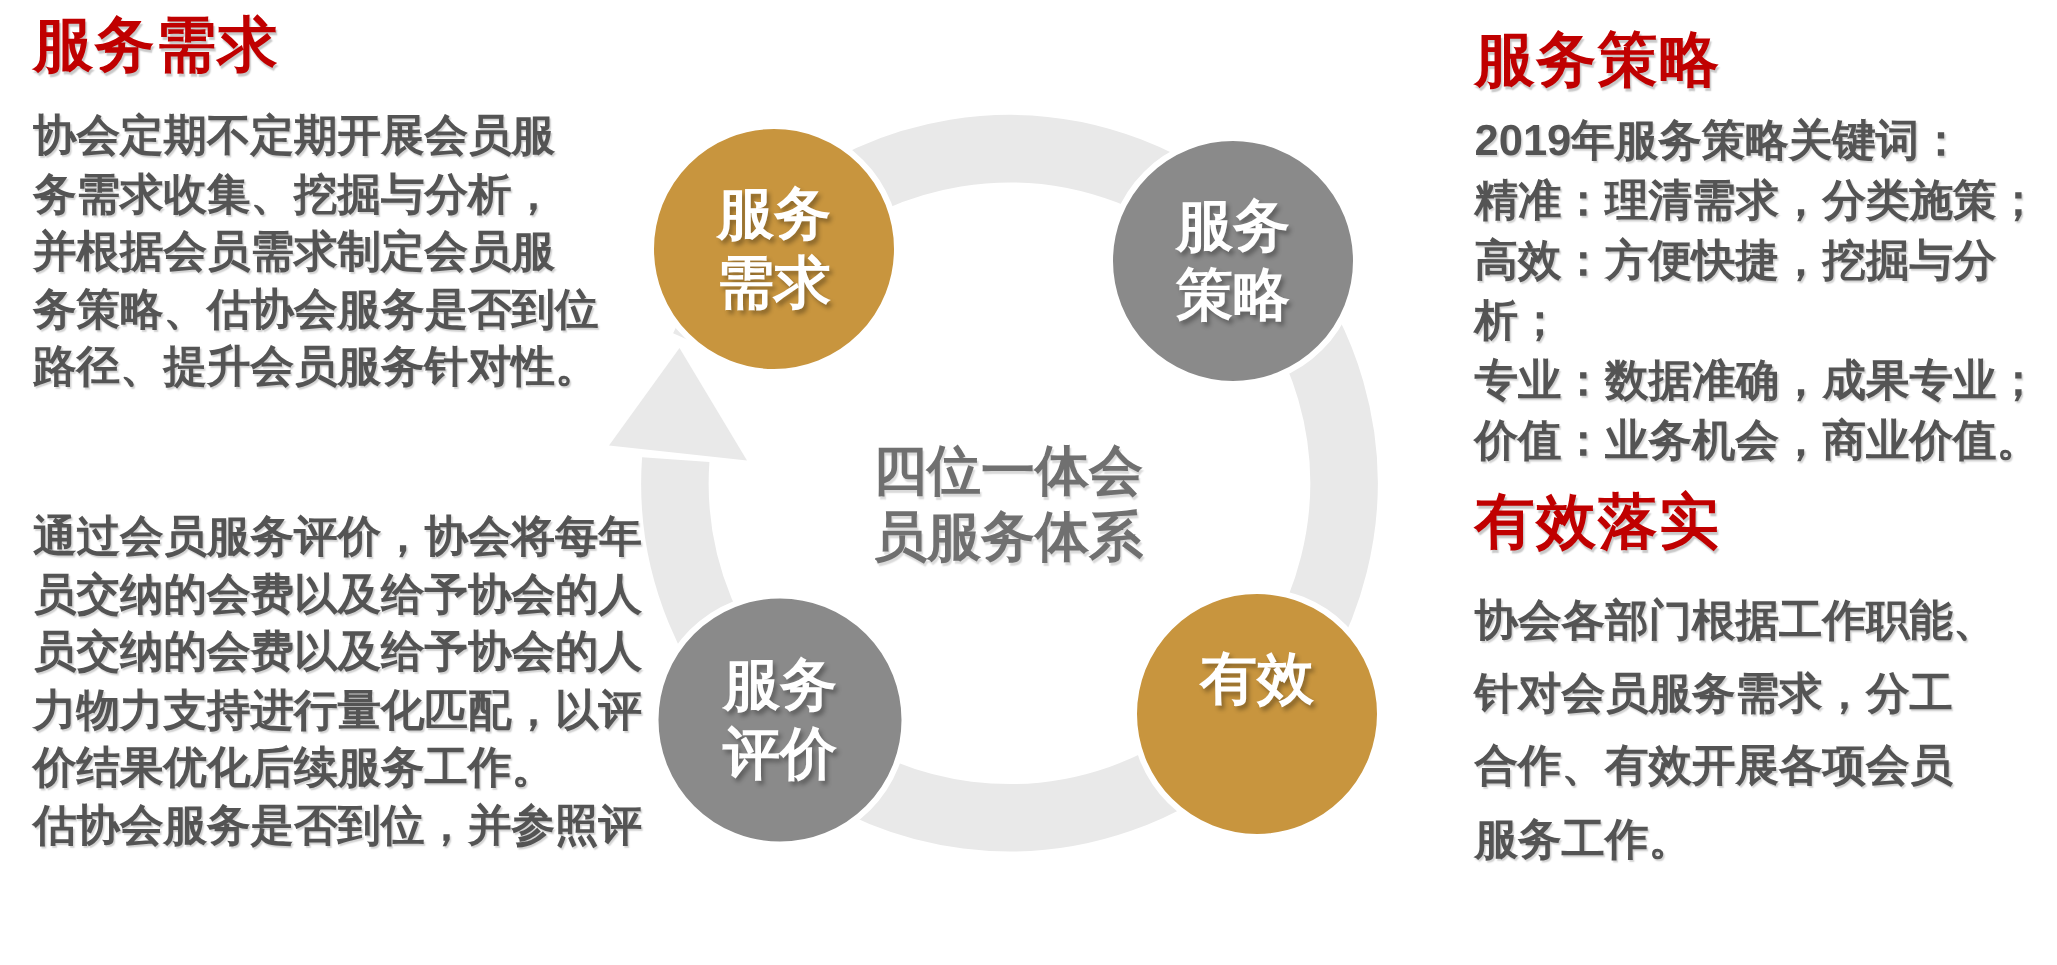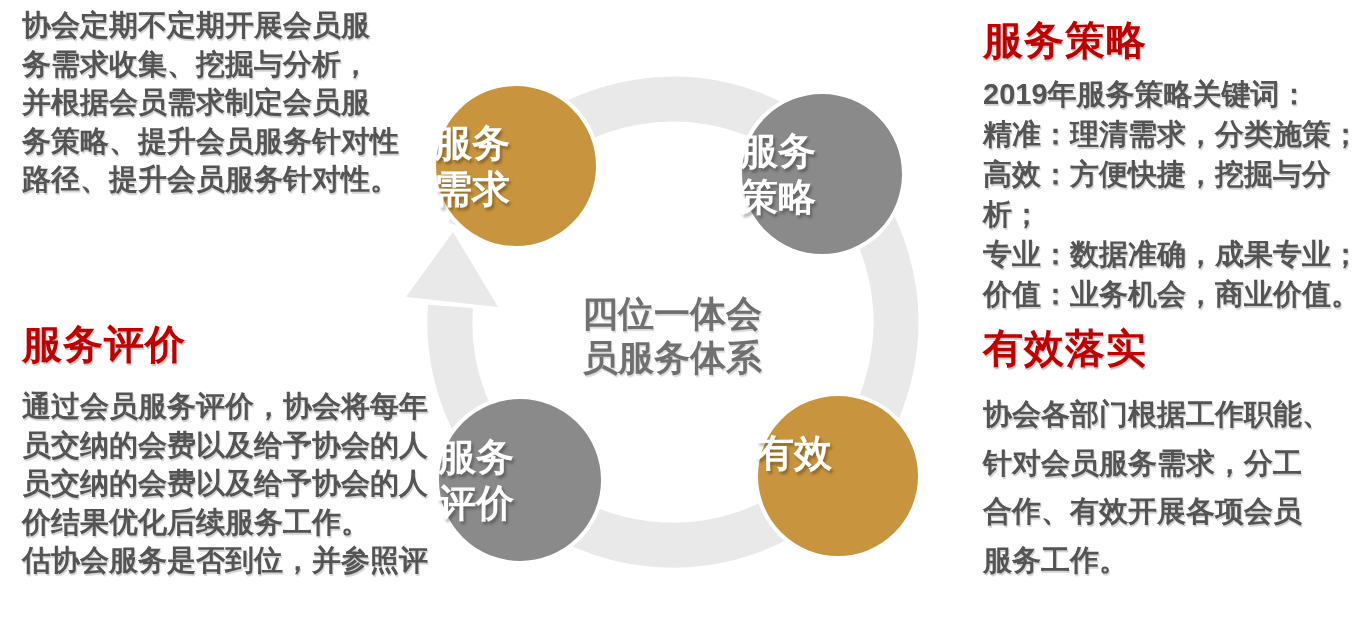--- a/index.html
+++ b/index.html
@@ -22,67 +22,68 @@
   .block.tr{left:983px;top:16px;width:385px;}
   .block.br{left:983px;top:324px;width:385px;}
   .heading{
     font-size:40px;line-height:48px;font-weight:bold;color:var(--heading-red);
     text-shadow:1px 2px 1px rgba(0,0,0,0.22);letter-spacing:1px;
   }
   .body{
     font-size:29px;font-weight:bold;color:var(--body-gray);
     text-shadow:1px 1.5px 1px rgba(0,0,0,0.18);
   }
-  .tl .body{}
+  .tl .body{margin-top:18px;}
   .bl .body{margin-top:19px;}
   .tr .body{margin-top:10px;}
   .br .body{margin-top:18px;}
   .tl .body div,.bl .body div{line-height:38.5px;}
   .tr .body div{line-height:40px;}
   .br .body div{line-height:48.5px;}
   svg.diagram{position:absolute;left:390px;top:50px;}
   .ring{fill:none;stroke:var(--ring-gray);stroke-width:45px;}
   .ring-fill{fill:var(--ring-gray);}
   .c-gold{fill:var(--gold);stroke:#fff;stroke-width:4px;}
   .c-gray{fill:var(--circle-gray);stroke:#fff;stroke-width:4px;}
   .bubble-label{
-    position:absolute;width:164px;text-align:left;color:#fff;font-weight:bold;
+    position:absolute;width:164px;text-align:center;color:#fff;font-weight:bold;
     font-size:38px;line-height:46px;text-shadow:2px 3px 3px rgba(0,0,0,0.3);
   }
   .bubble-label.tl{left:434px;top:120px;}
   .bubble-label.tr{left:740px;top:128px;}
   .bubble-label.bl{left:438px;top:434px;}
   .bubble-label.br{left:756px;top:430px;}
   .center-title{
     position:absolute;left:522px;top:292px;width:300px;text-align:center;
     font-size:36px;line-height:44px;font-weight:bold;color:var(--center-text-gray);
     text-shadow:1px 2px 1px rgba(0,0,0,0.15);
   }
 </style>
 </head>
 <body>
 
 <div id="screen">
 
   <section class="block tl">
+    <h1 class="heading">服务需求</h1>
     <div class="body">
         <div>协会定期不定期开展会员服</div>
         <div>务需求收集、挖掘与分析，</div>
         <div>并根据会员需求制定会员服</div>
-        <div>务策略、提升会员服务针对性</div>
+        <div>务策略、估协会服务是否到位</div>
         <div>路径、提升会员服务针对性。</div>
       </div>
   </section>
 
   <section class="block bl">
-    <h1 class="heading">服务评价</h1>
     <div class="body">
         <div>通过会员服务评价，协会将每年</div>
         <div>员交纳的会费以及给予协会的人</div>
         <div>员交纳的会费以及给予协会的人</div>
+        <div>力物力支持进行量化匹配，以评</div>
         <div>价结果优化后续服务工作。</div>
         <div>估协会服务是否到位，并参照评</div>
       </div>
   </section>
 
   <section class="block tr">
     <h1 class="heading">服务策略</h1>
     <div class="body">
         <div>2019年服务策略关键词：</div>
         <div>精准：理清需求，分类施策；</div>

